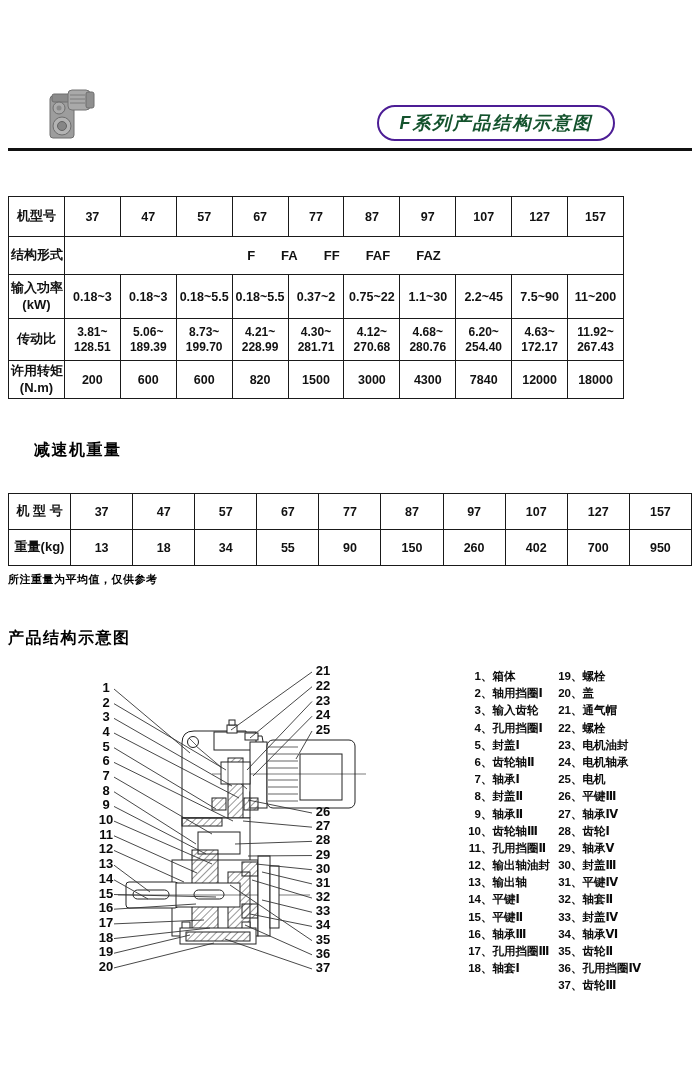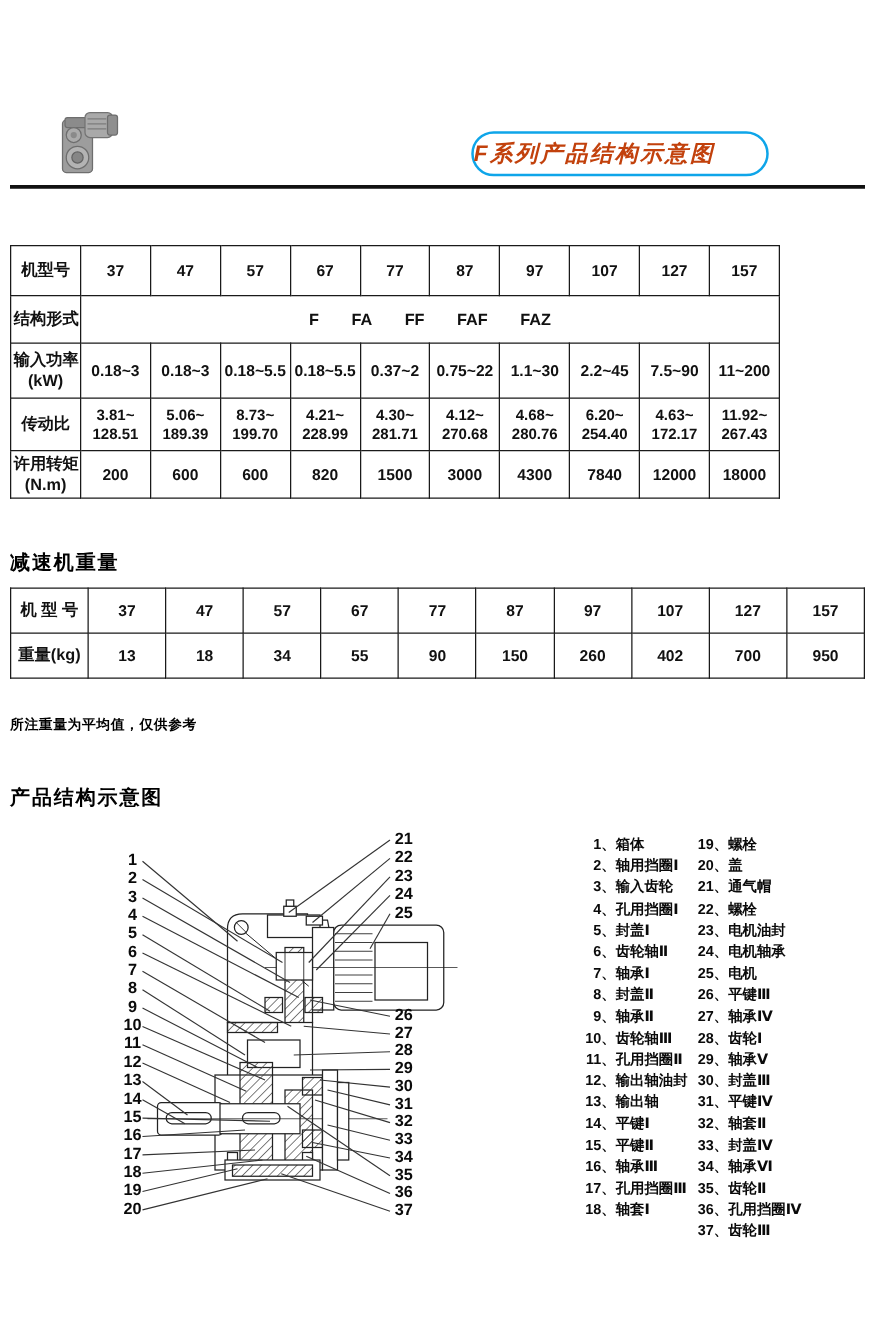--- a/index.html
+++ b/index.html
@@ -6,39 +6,39 @@
   html,body { background:#e8e8e8; }
   body { font-family:"Liberation Sans","DejaVu Sans",sans-serif; }
   .page {
     position:relative; width:700px; height:1068px; background:#ffffff;
     margin:0 auto; overflow:hidden; color:#111;
   }
   
   .photo { position:absolute; left:42px; top:84px; width:56px; height:58px; }
   .badge {
     position:absolute; left:377px; top:105px; width:238px; height:36px;
-    border:2px solid #0ea5e9; border-radius:18px;
-    display:flex; align-items:center; 
+    border:2px solid #4c1d95; border-radius:18px;
+    display:flex; align-items:center; justify-content:center;
     font-size:18px; font-weight:bold; font-style:italic; letter-spacing:2px;
-    color:#c2410c; background:#fff;
+    color:#14532d; background:#fff;
   }
   .rule { position:absolute; left:8px; top:148px; width:684px; height:3px; background:#111; }
 
   .sec-heading {
     position:absolute; left:8px; font-size:16px; font-weight:bold;
     color:#000; letter-spacing:1.5px;
   }
   #heading-power  { top:164px; }
-  #heading-weight { top:440px; }
+  #heading-weight { top:440px;margin-left:26px; }
   #heading-struct { top:628px; }
 
   
   table.spec { position:absolute; left:8px; border-collapse:collapse; table-layout:fixed; background:#fff; }
   #power-table  { top:196px; width:616px; }
-  #weight-table { top:470px; width:684px; }
+  #weight-table { top:493px; width:684px; }
   table.spec td {
     border:1.2px solid #1a1a1a; text-align:center; vertical-align:middle;
     font-size:12.5px; font-weight:bold; color:#111; padding:1px 2px;
     overflow:hidden; white-space:nowrap;
   }
   table.spec td.lbl { font-size:13px; line-height:1.25; }
   tr.r-model  td { height:40px; }
   tr.r-struct td { height:38px; }
   tr.r-power  td { height:44px; }
   tr.r-ratio  td { height:42px; font-size:12px; line-height:1.2; white-space:normal; }

